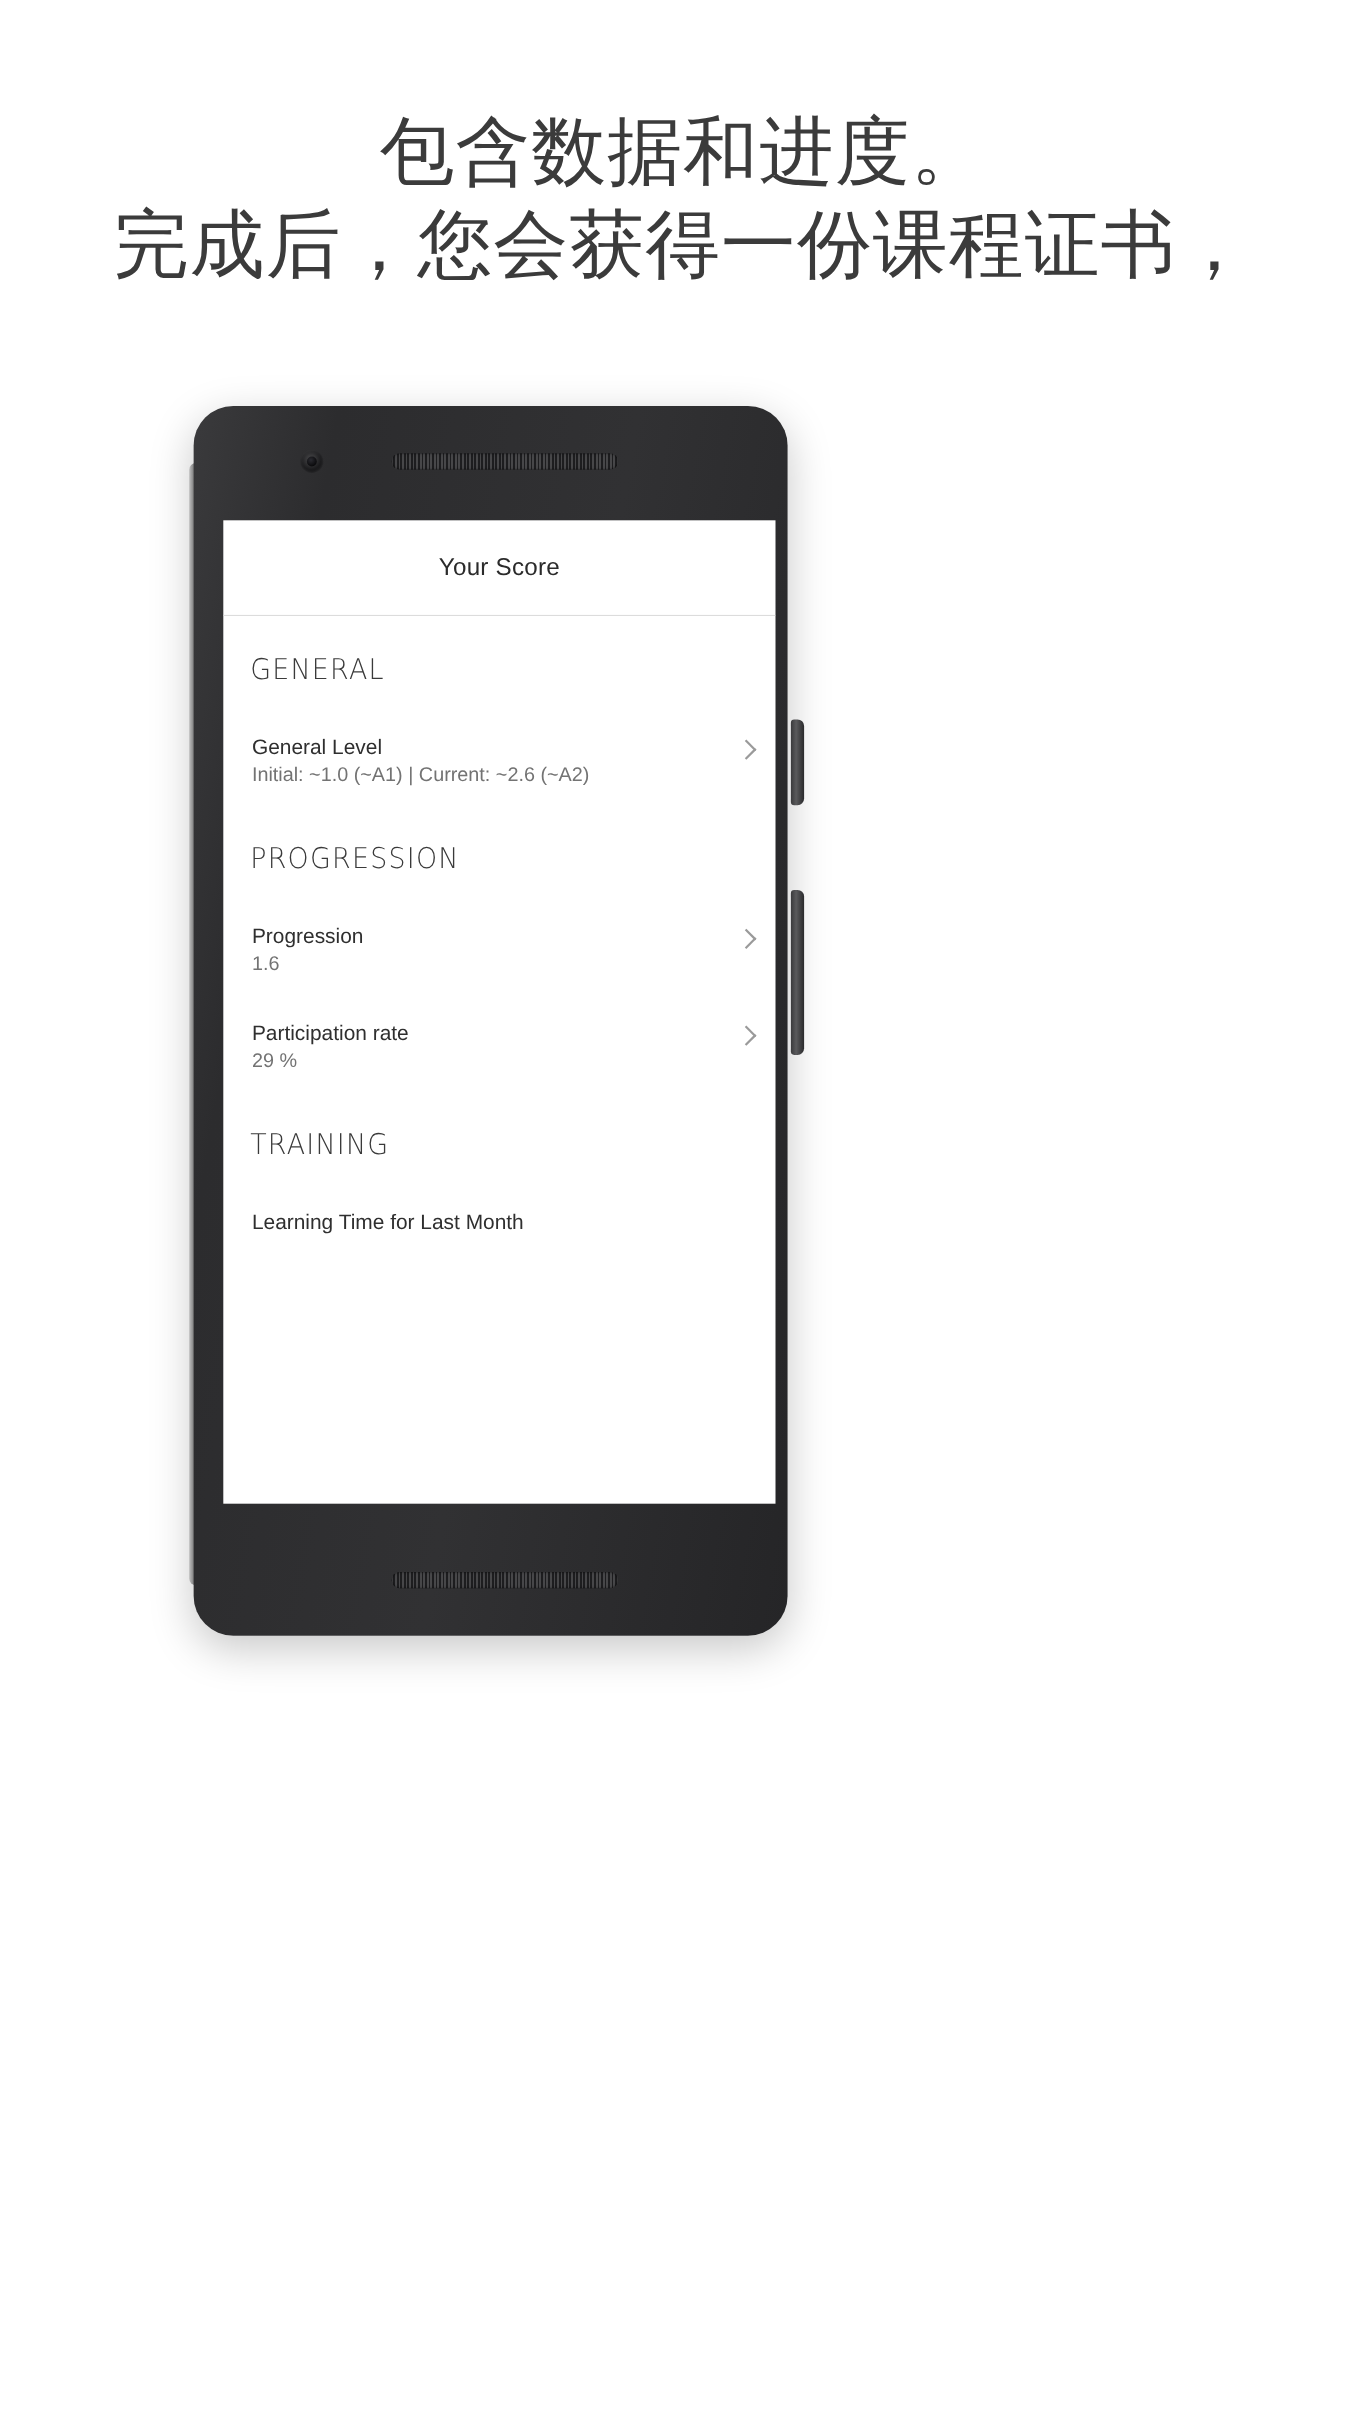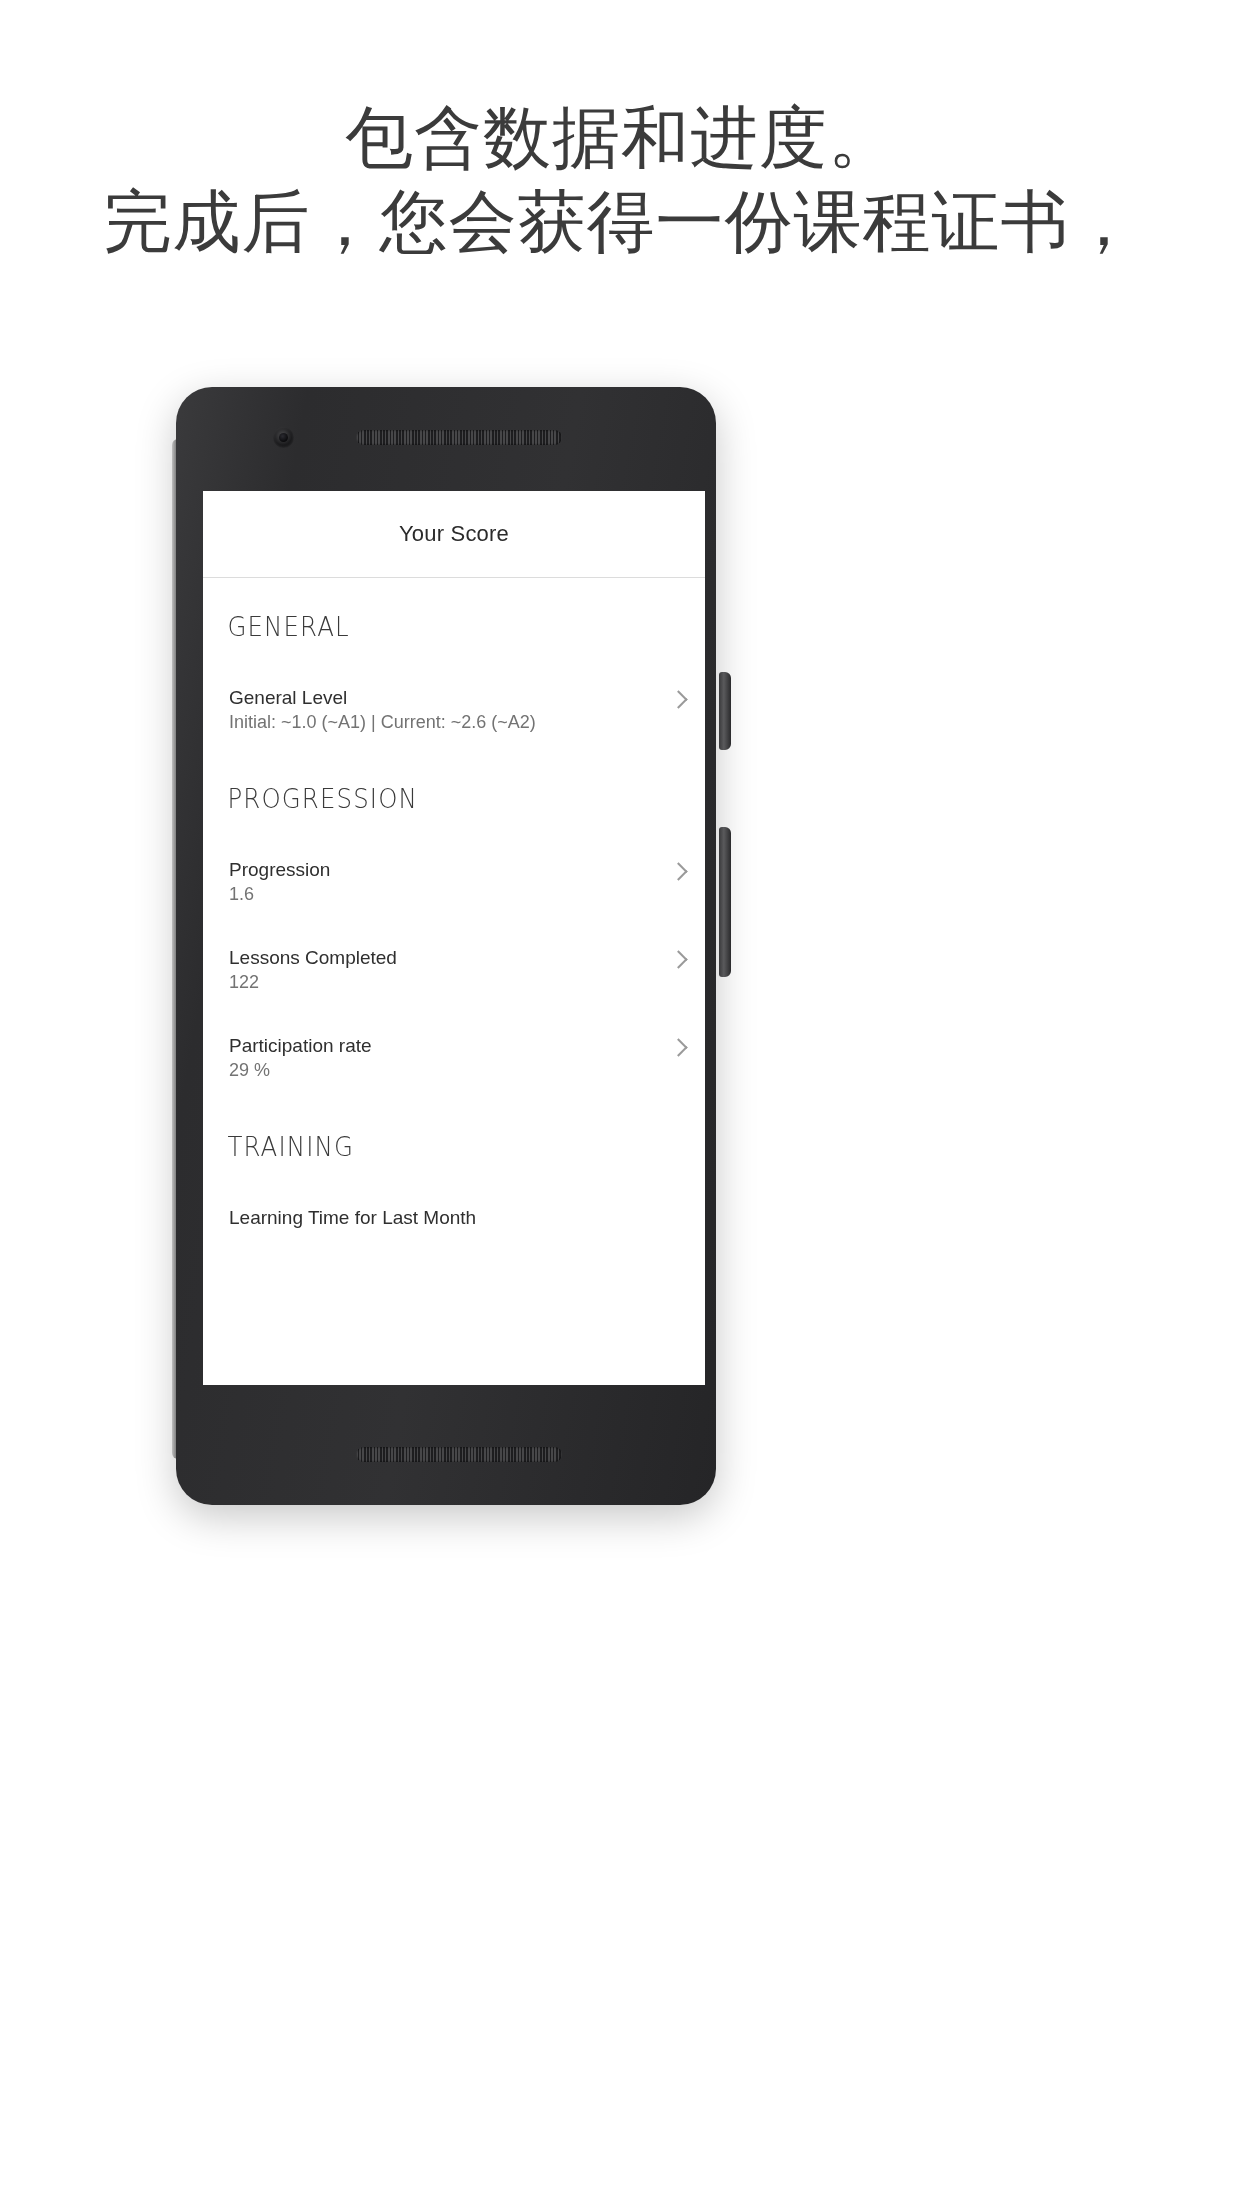--- a/index.html
+++ b/index.html
@@ -27,21 +27,21 @@
     line-height: 84px;
     color: #3b3b3b;
     letter-spacing: 1px;
   }
   .headline .hl-line { display: block; white-space: nowrap; }
 
   
   .phone {
     position: absolute;
     left: 168px;
-    top: 387px;
+    top: 369px;
     width: 556px;
     height: 1118px;
   }
   .phone-body {
     position: absolute;
     left: 8px;
     top: 0;
     width: 540px;
     height: 1118px;
     border-radius: 36px;
@@ -230,25 +230,20 @@
         </div>
 
         <div class="section-title tight">PROGRESSION</div>
 
         <div class="row">
           <div class="row-title">Progression</div>
           <div class="row-value">1.6</div>
           <span class="chevron"></span>
         </div>
         <div class="row">
-          <div class="row-title">Lessons Completed</div>
-          <div class="row-value">122</div>
-          <span class="chevron"></span>
-        </div>
-        <div class="row">
           <div class="row-title">Participation rate</div>
           <div class="row-value">29 %</div>
           <span class="chevron"></span>
         </div>
 
         <div class="section-title tight">TRAINING</div>
 
         <div class="row">
           <div class="row-title">Learning Time for Last Month</div>
 

